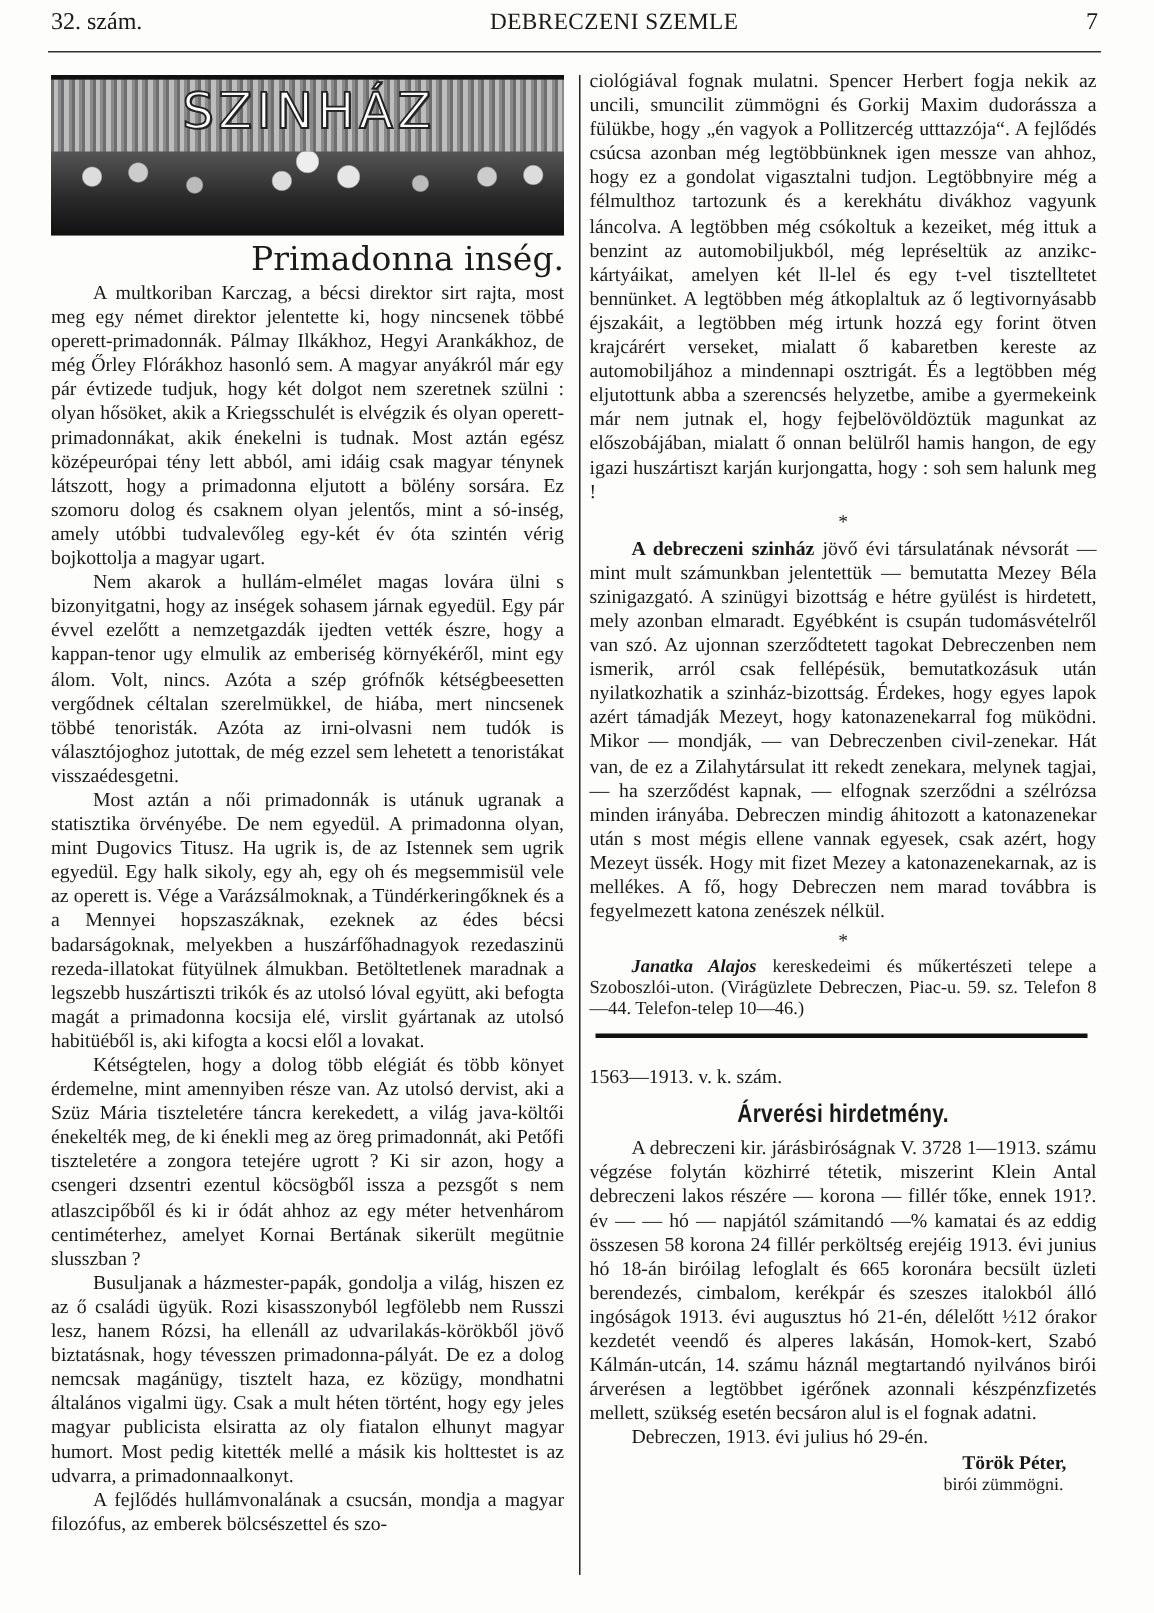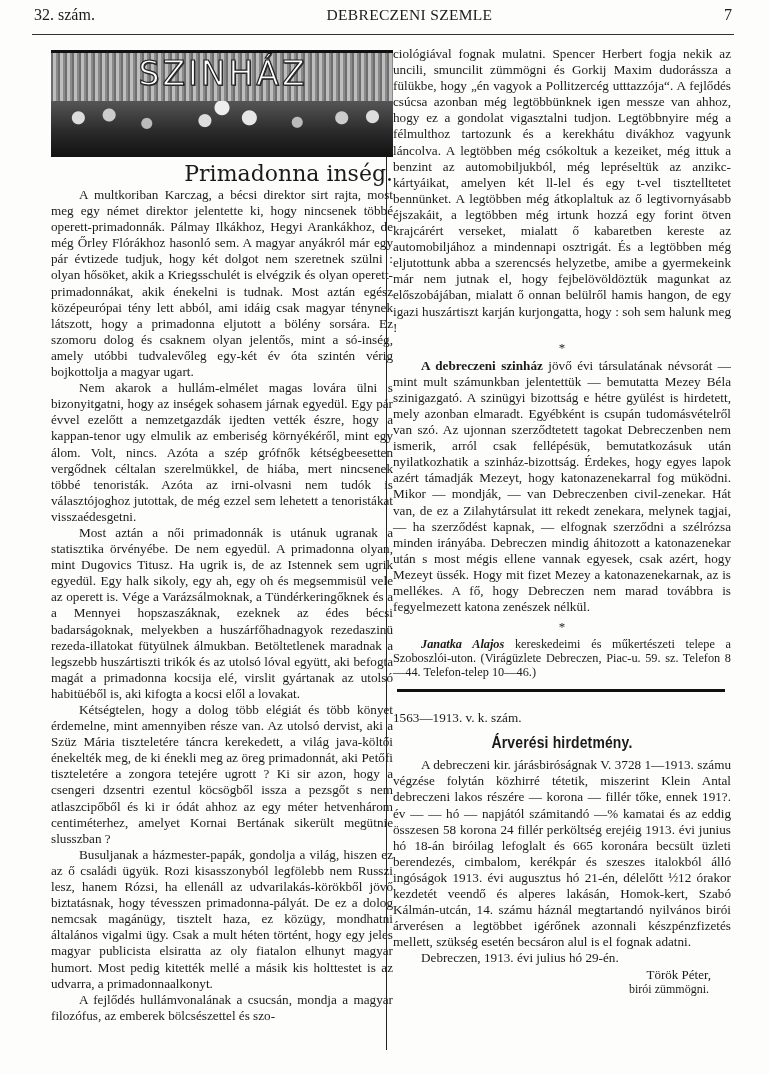--- a/index.html
+++ b/index.html
@@ -21,21 +21,21 @@
   }
   .col-divider {
     position: absolute; left: 386px; top: 50px; height: 1000px; width: 0;
     border-left: 1.3px solid #222;
   }
   .col {
     position: absolute; top: 50px;
     font-family: "Liberation Serif", serif; font-size: 13.2px; line-height: 16.1px;
     text-align: justify;
   }
-  .col-left { left: 51px; width: 342px; }
+  .col-left { left: 34px; width: 342px; }
   .col-right { left: 393px; width: 338px; top: 46px; }
   .col p { margin: 0; text-indent: 28px; }
   .col p.noindent { text-indent: 0; }
   .banner {
     position: relative; width: 342px; height: 104px; background: #3a3a3a;
     overflow: hidden; margin-bottom: 4px;
     border-top: 3px solid #111;
   }
   .banner .stripes {
     position: absolute; left: 0; top: 0; width: 100%; height: 60px;
@@ -69,21 +69,21 @@
   .bold { font-weight: bold; }
   .ital { font-style: italic; font-weight: bold; }
   .small { font-size: 12.3px; line-height: 14px; }
   .thick-rule { border-top: 3.5px solid #111; margin: 10px 4px 18px 4px; width: 328px; }
   .notice-title {
     text-align: center; font-family: "Liberation Sans", sans-serif; font-weight: bold;
     font-size: 17px; letter-spacing: 0.2px; line-height: 22px; margin: 6px 0 3px 0;
     transform: scaleX(0.82);
   }
   .sig { text-align: right; padding-right: 20px; line-height: 15px; }
-  .sig .name { font-weight: normal; font-size: 13px; }
+  .sig .name { font-weight: bold; font-size: 13px; }
   .sig .role { font-size: 12px; padding-right: 2px; }
 </style>
 </head>
 <body>
 
 <div class="header">
   <span>32. szám.</span>
   <span class="title">DEBRECZENI SZEMLE</span>
   <span class="page">7</span>
 </div>

